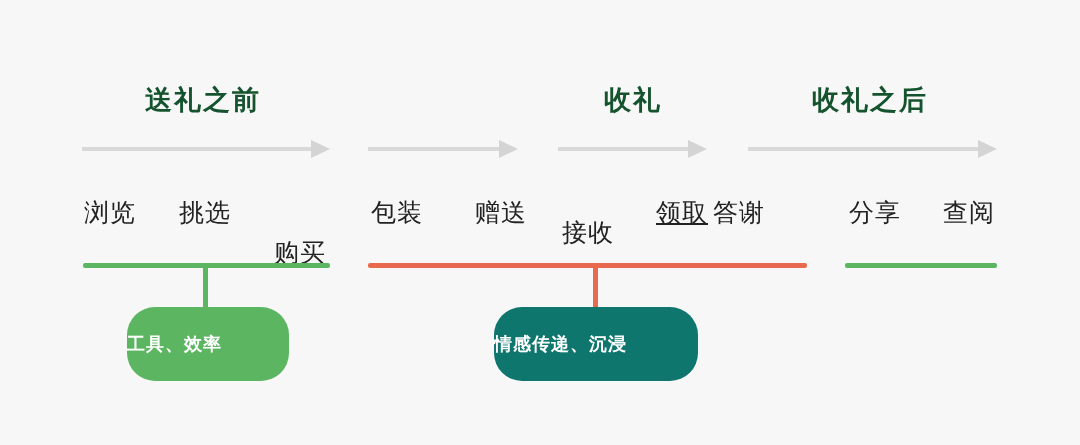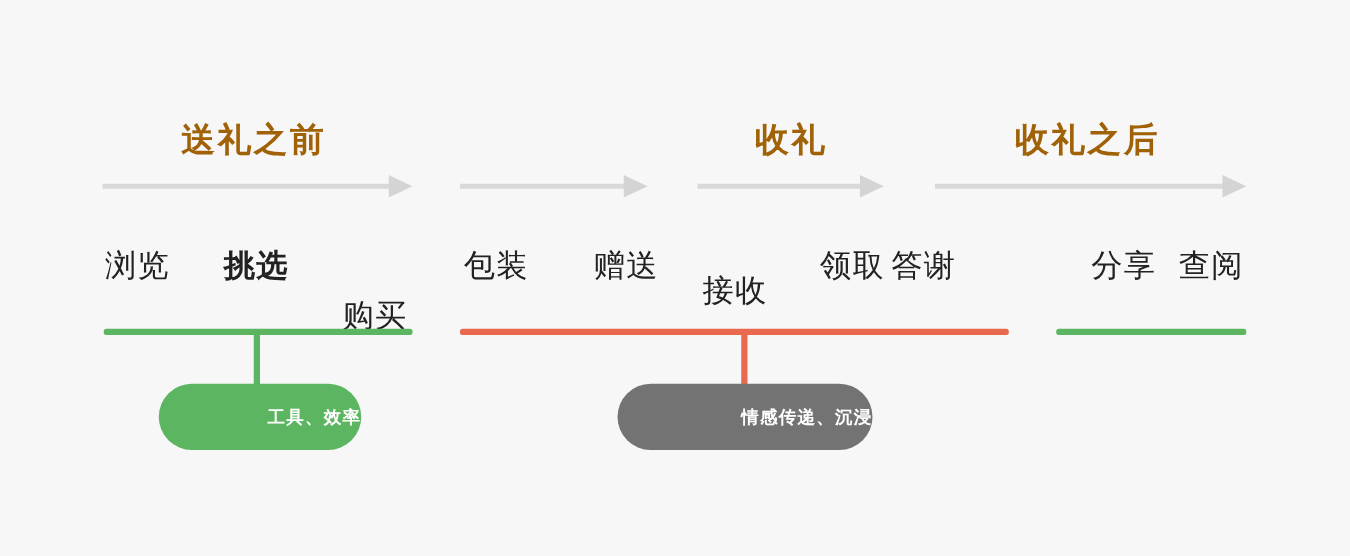--- a/index.html
+++ b/index.html
@@ -10,25 +10,25 @@
   .canvas {
     position: relative;
     width: 1080px;
     height: 445px;
     background: #f7f7f7;
     overflow: hidden;
     font-family: "Liberation Sans", "DejaVu Sans", sans-serif;
   }
   .phase-header {
     position: absolute;
-    top: 94px;
+    top: 82px;
     transform: translateX(-50%);
     font-size: 27px;
     font-weight: 700;
-    color: #a16207;
+    color: #14532d;
     letter-spacing: 2px;
     white-space: nowrap;
   }
   .arrow-line {
     position: absolute;
     top: 147px;
     height: 4px;
     background: #d9d9d9;
   }
   .arrow-head {
@@ -62,33 +62,33 @@
     position: absolute;
     top: 266px;
     width: 5px;
     height: 42px;
   }
   .connector.green { background: #5bb561; }
   .connector.red { background: #e8694e; }
   .annotation-pill {
     position: absolute;
     top: 307px;
-    height: 53px;
+    height: 74px;
     border-radius: 28px;
     display: flex;
     align-items: center;
-    justify-content: flex-end;
-    font-size: 14px;
+    justify-content: flex-start;
+    font-size: 18px;
     font-weight: 700;
     color: #ffffff;
     letter-spacing: 1px;
     white-space: nowrap;
   }
   .annotation-pill.green { background: #5bb561; }
-  .annotation-pill.red { background: #737373; }
+  .annotation-pill.red { background: #0f766e; }
 </style>
 </head>
 <body>
 
 <div class="canvas">
 
   <div class="phase-header" style="left:203px;">送礼之前</div>
   <div class="phase-header" style="left:633px;">收礼</div>
   <div class="phase-header" style="left:870px;">收礼之后</div>
 
@@ -98,28 +98,28 @@
   <div class="arrow-line" style="left:368px;width:132px;"></div>
   <div class="arrow-head" style="left:499px;"></div>
 
   <div class="arrow-line" style="left:558px;width:131px;"></div>
   <div class="arrow-head" style="left:688px;"></div>
 
   <div class="arrow-line" style="left:748px;width:231px;"></div>
   <div class="arrow-head" style="left:978px;"></div>
 
   <div class="step-label" style="left:110px;">浏览</div>
-  <div class="step-label" style="left:205px;font-weight:bold;">挑选</div>
+  <div class="step-label" style="left:205px;">挑选</div>
   <div class="step-label" style="left:300px;margin-top:40px;">购买</div>
   <div class="step-label" style="left:397px;">包装</div>
   <div class="step-label" style="left:491px;margin-left:10px;">赠送</div>
   <div class="step-label" style="left:588px;margin-top:20px;">接收</div>
-  <div class="step-label" style="left:682px;">领取</div>
+  <div class="step-label" style="left:682px;text-decoration:underline;">领取</div>
   <div class="step-label" style="left:739px;">答谢</div>
-  <div class="step-label" style="left:899px;text-align:center;">分享</div>
+  <div class="step-label" style="left:875px;text-align:center;">分享</div>
   <div class="step-label" style="left:969px;">查阅</div>
 
   <div class="scope-line green" style="left:83px;width:247px;"></div>
   <div class="scope-line red" style="left:368px;width:439px;"></div>
   <div class="scope-line green" style="left:845px;width:152px;"></div>
 
   <div class="connector green" style="left:203px;"></div>
   <div class="connector red" style="left:593px;"></div>
 
   <div class="annotation-pill green" style="left:127px;width:162px;">

